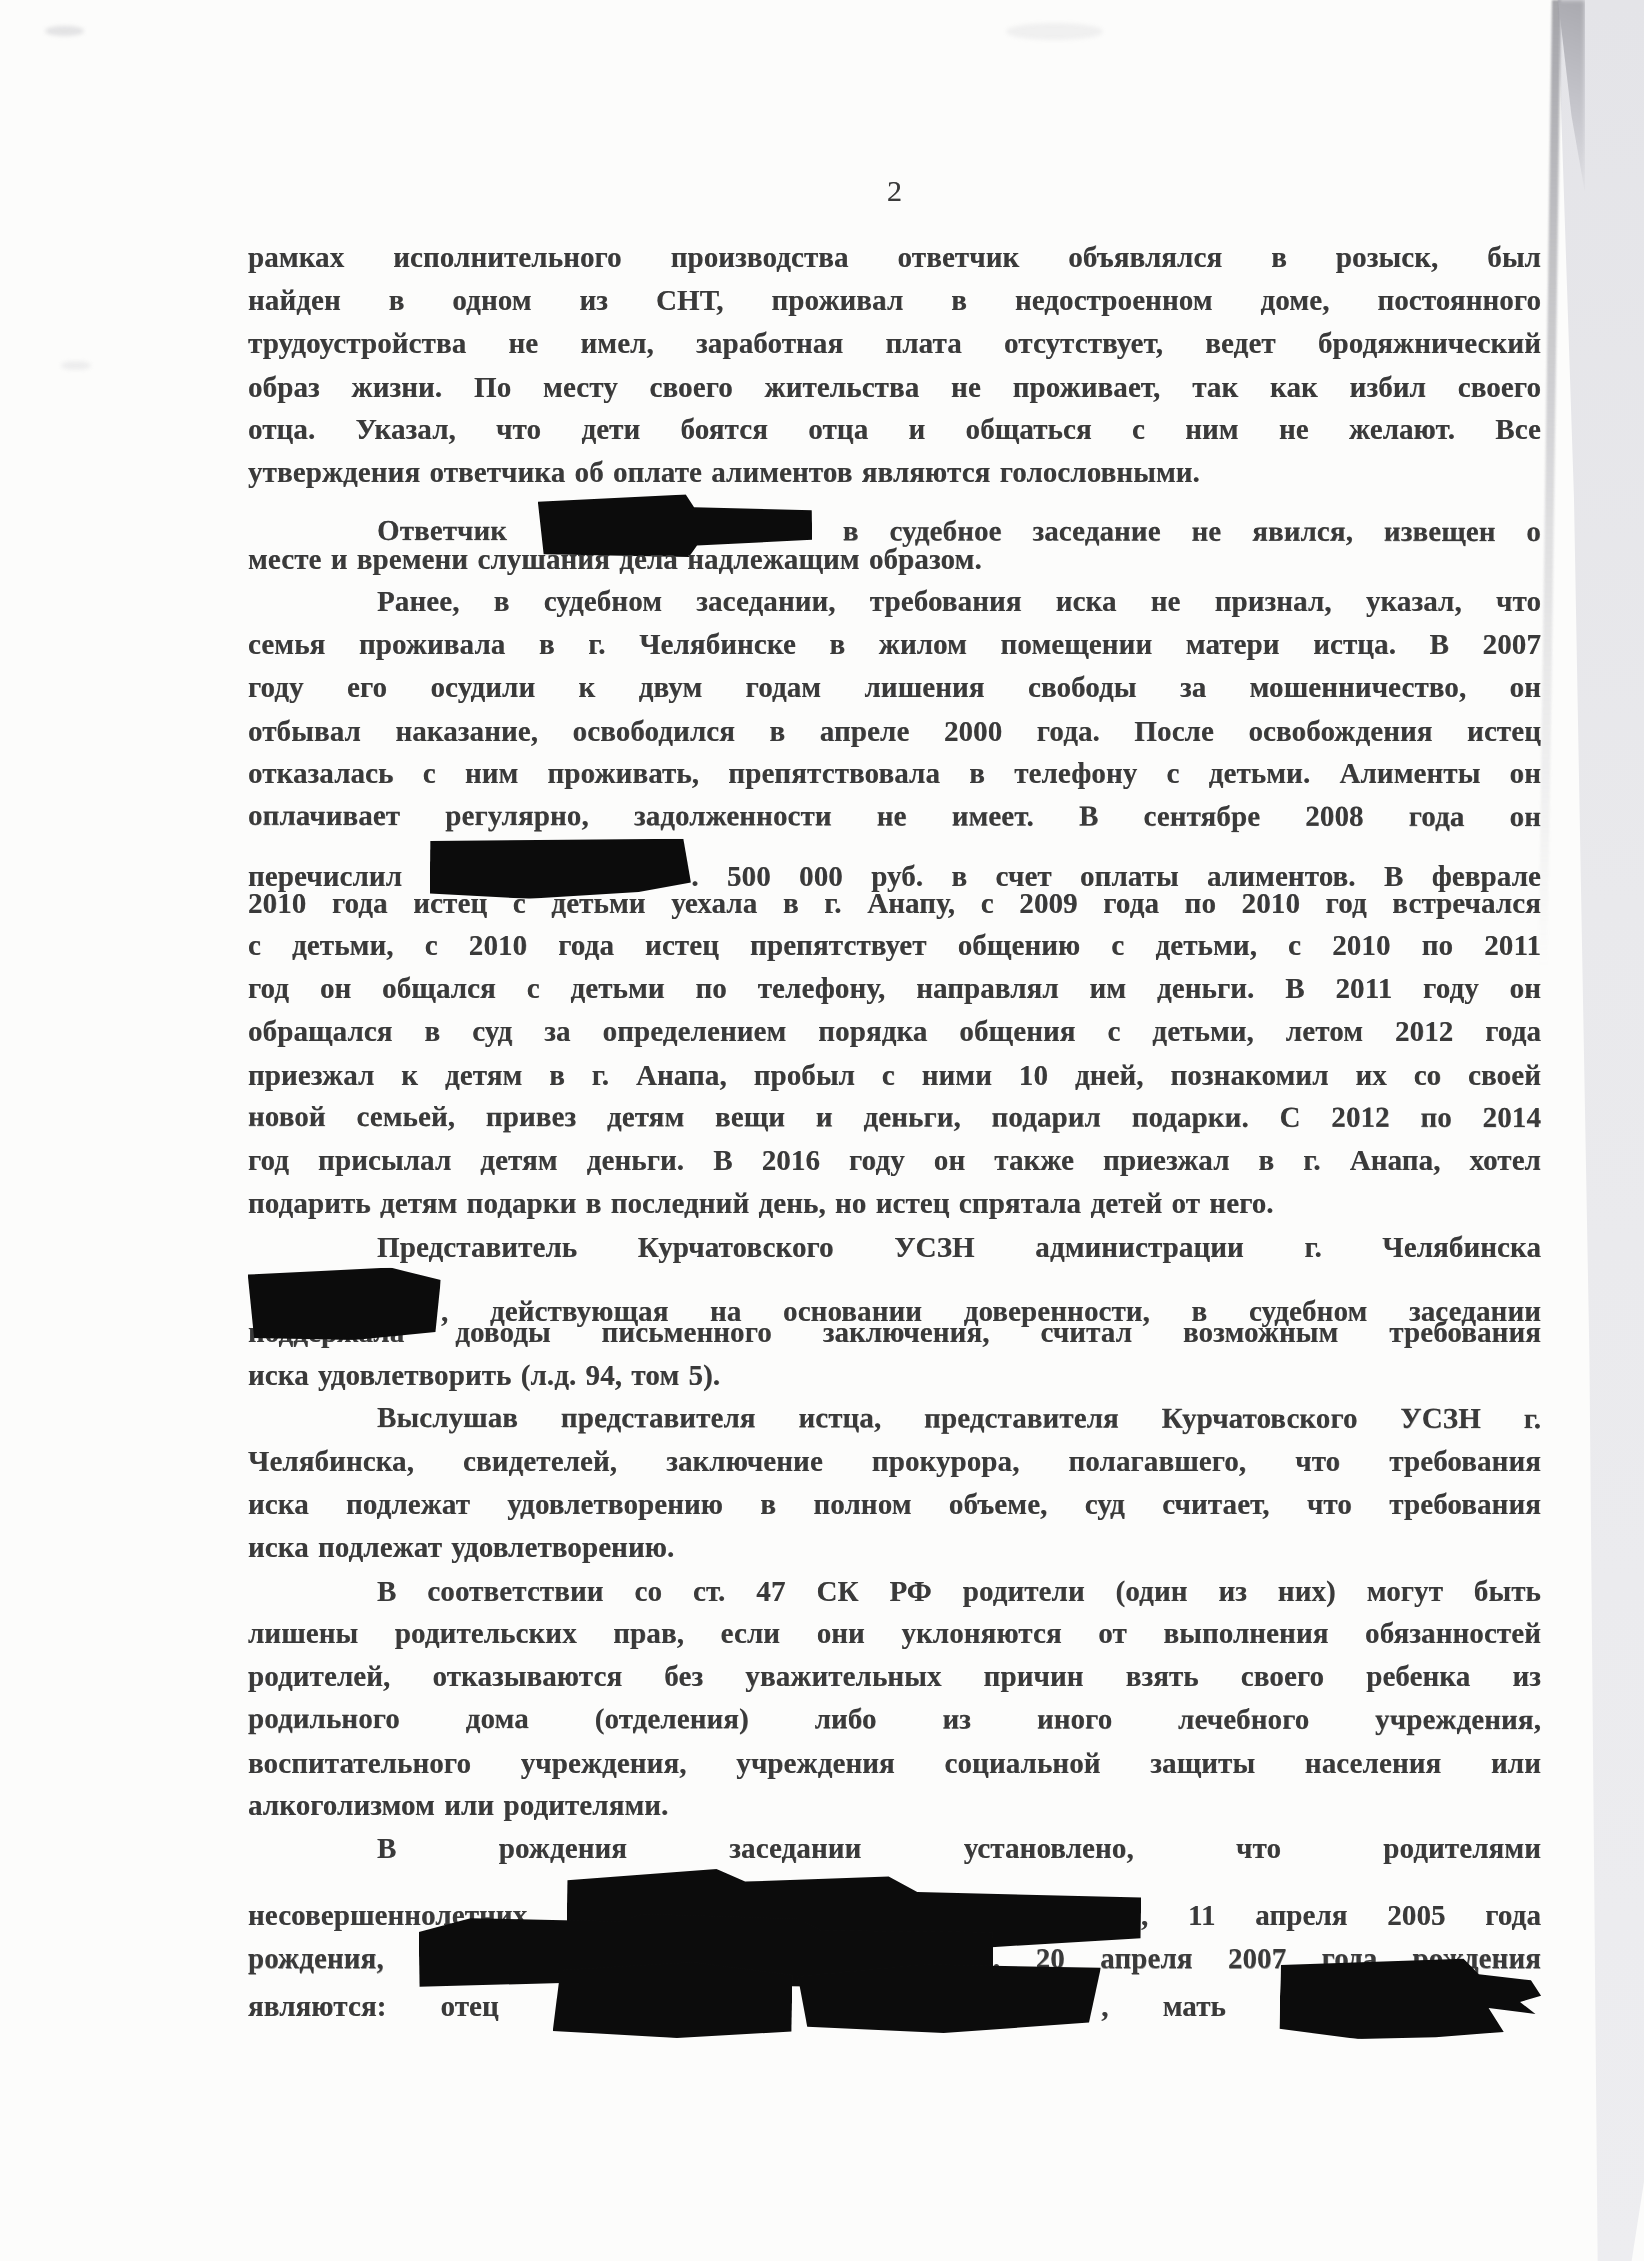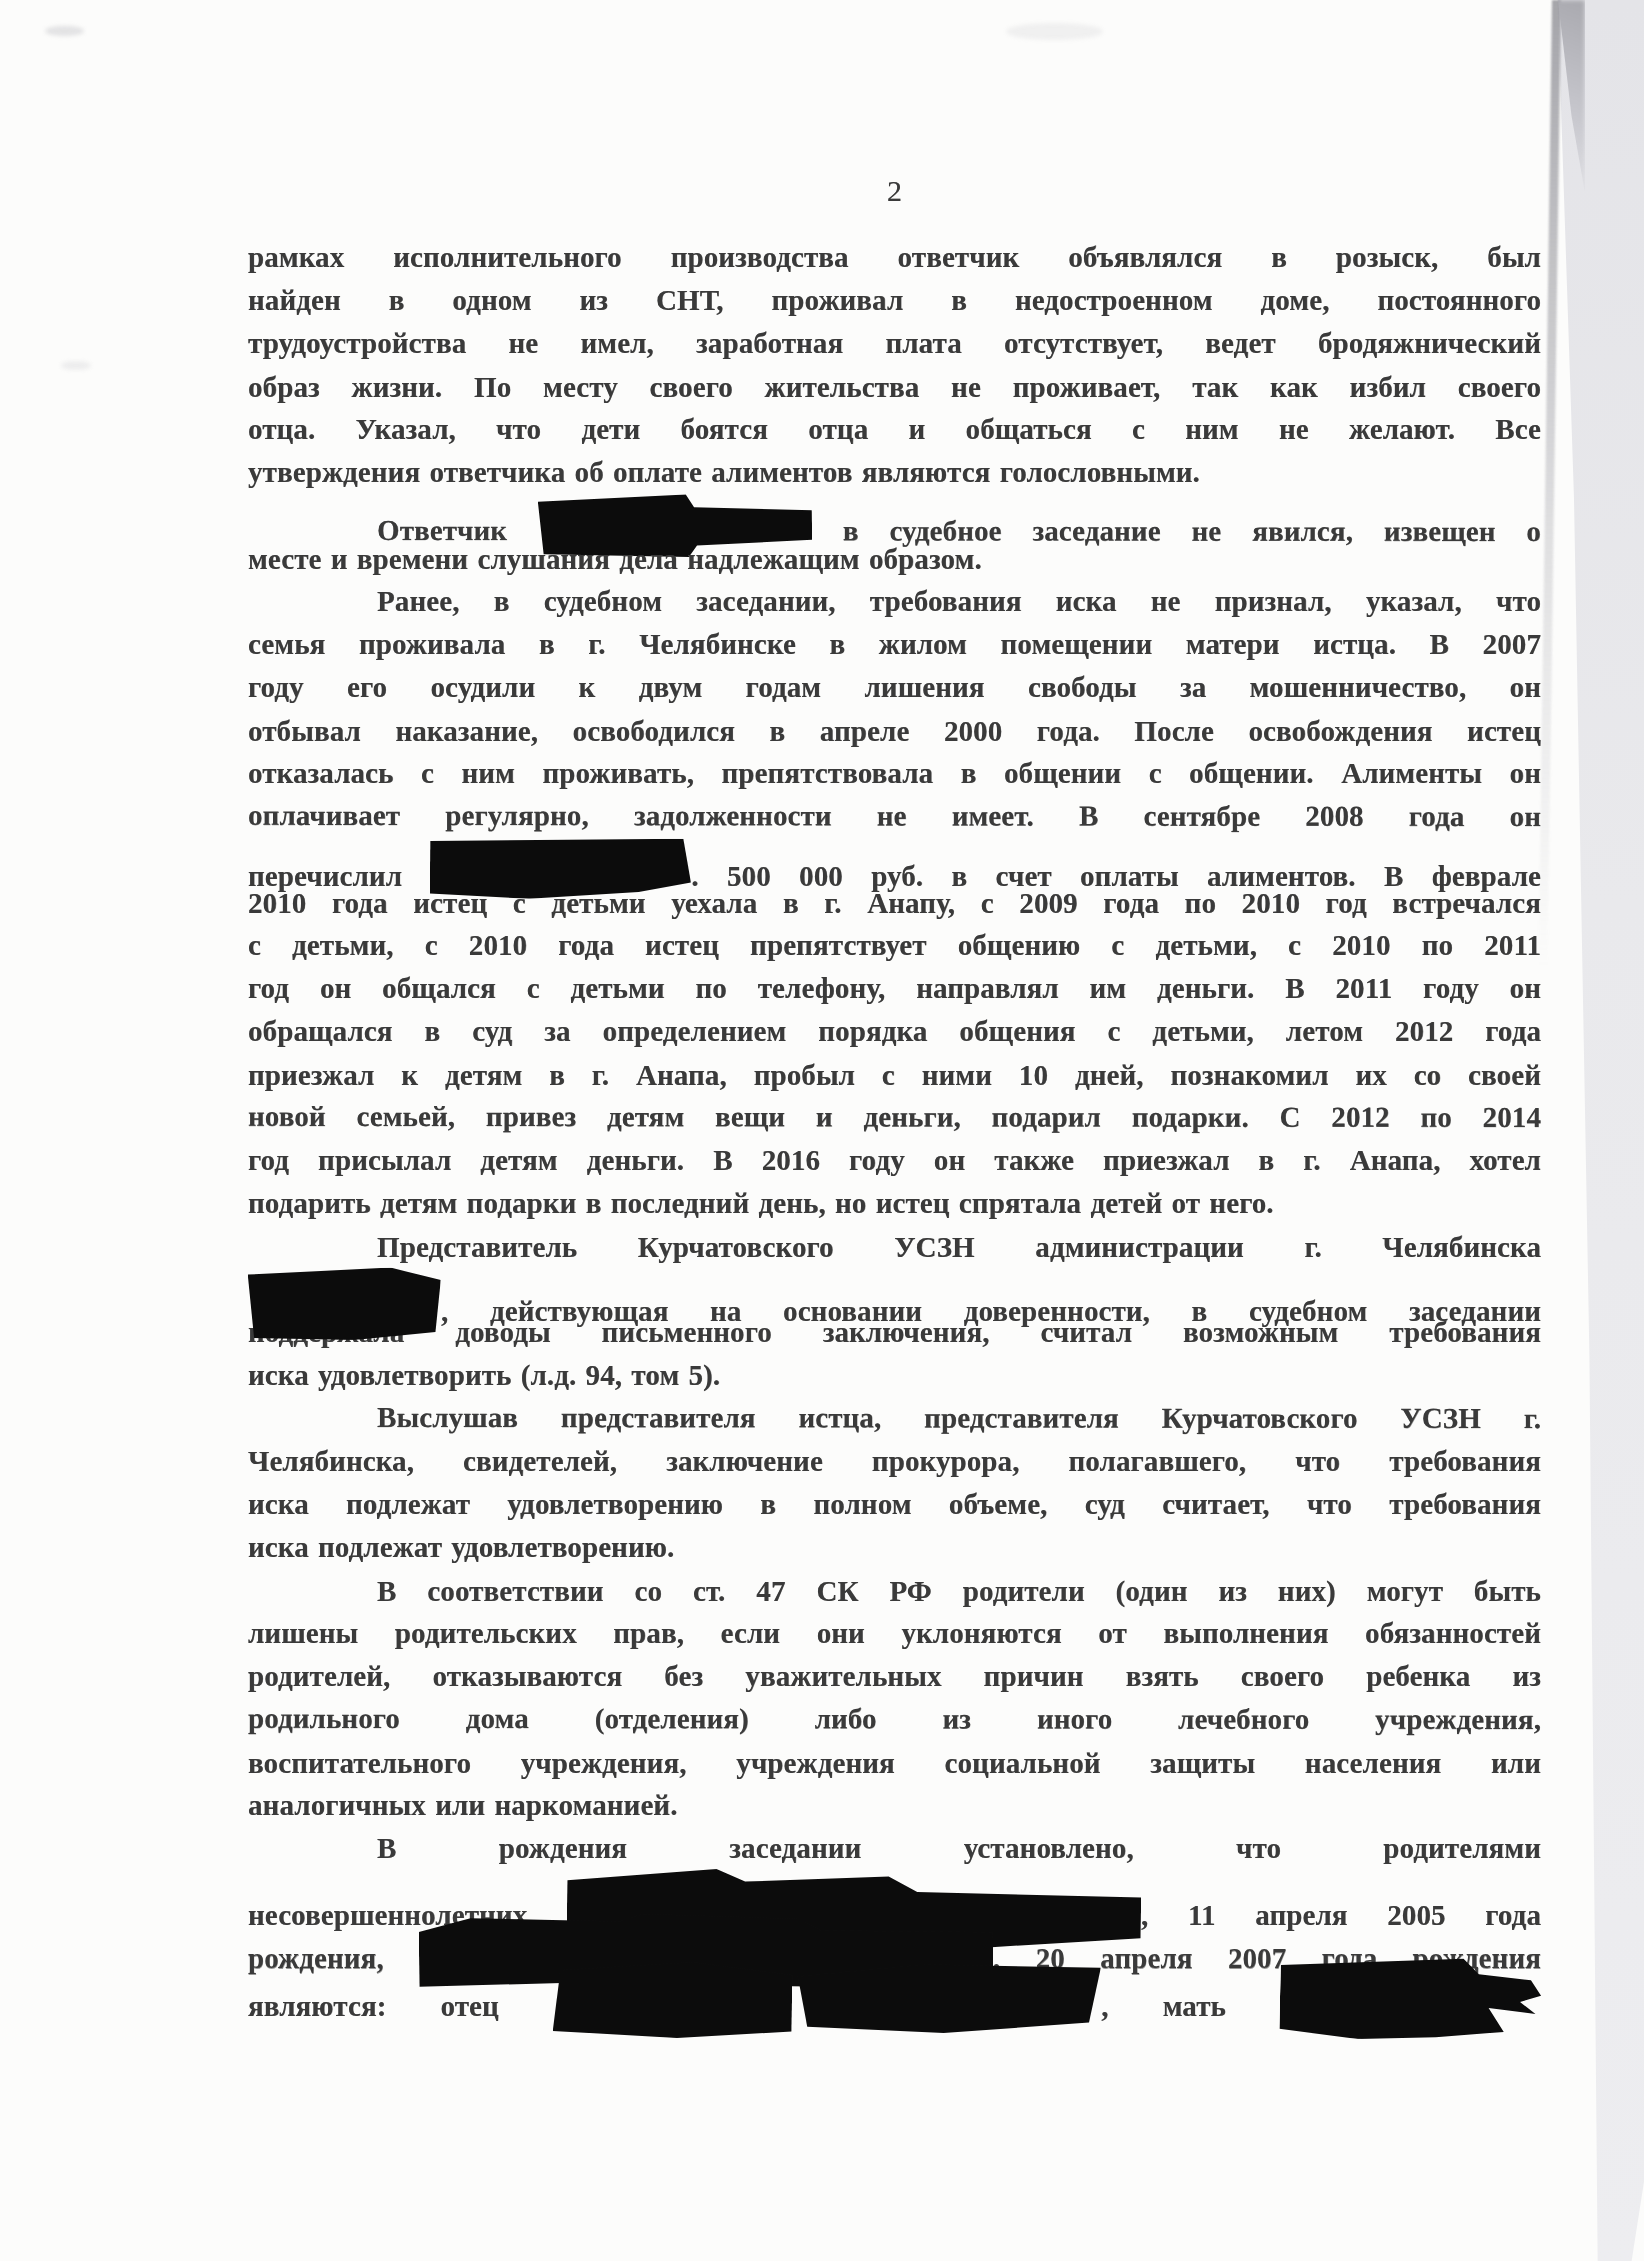--- a/index.html
+++ b/index.html
@@ -94,21 +94,21 @@
       <div class="line">трудоустройства не имел, заработная плата отсутствует, ведет бродяжнический</div>
       <div class="line">образ жизни. По месту своего жительства не проживает, так как избил своего</div>
       <div class="line">отца. Указал, что дети боятся отца и общаться с ним не желают. Все</div>
       <div class="line end">утверждения ответчика об оплате алиментов являются голословными.</div>
       <div class="line ind">Ответчик <span class="redact s1" style="width: 274px; height: 64px; vertical-align: -17px; transform: rotate(-0.4deg);"></span> в судебное заседание не явился, извещен о</div>
       <div class="line end">месте и времени слушания дела надлежащим образом.</div>
       <div class="line ind">Ранее, в судебном заседании, требования иска не признал, указал, что</div>
       <div class="line">семья проживала в г. Челябинске в жилом помещении матери истца. В 2007</div>
       <div class="line">году его осудили к двум годам лишения свободы за мошенничество, он</div>
       <div class="line">отбывал наказание, освободился в апреле 2000 года. После освобождения истец</div>
-      <div class="line">отказалась с ним проживать, препятствовала в общении с общении. Алименты он</div>
+      <div class="line">отказалась с ним проживать, препятствовала в телефону с детьми. Алименты он</div>
       <div class="line">оплачивает регулярно, задолженности не имеет. В сентябре 2008 года он</div>
       <div class="line">перечислил <span class="redact s2" style="width: 261px; height: 61px; vertical-align: -13px; transform: rotate(0.3deg);"></span>. 500 000 руб. в счет оплаты алиментов. В феврале</div>
       <div class="line">2010 года истец с детьми уехала в г. Анапу, с 2009 года по 2010 год встречался</div>
       <div class="line">с детьми, с 2010 года истец препятствует общению с детьми, с 2010 по 2011</div>
       <div class="line">год он общался с детьми по телефону, направлял им деньги. В 2011 году он</div>
       <div class="line">обращался в суд за определением порядка общения с детьми, летом 2012 года</div>
       <div class="line">приезжал к детям в г. Анапа, пробыл с ними 10 дней, познакомил их со своей</div>
       <div class="line">новой семьей, привез детям вещи и деньги, подарил подарки. С 2012 по 2014</div>
       <div class="line">год присылал детям деньги. В 2016 году он также приезжал в г. Анапа, хотел</div>
       <div class="line end">подарить детям подарки в последний день, но истец спрятала детей от него.</div>
@@ -118,20 +118,20 @@
       <div class="line end">иска удовлетворить (л.д. 94, том 5).</div>
       <div class="line ind">Выслушав представителя истца, представителя Курчатовского УСЗН г.</div>
       <div class="line">Челябинска, свидетелей, заключение прокурора, полагавшего, что требования</div>
       <div class="line">иска подлежат удовлетворению в полном объеме, суд считает, что требования</div>
       <div class="line end">иска подлежат удовлетворению.</div>
       <div class="line ind">В соответствии со ст. 47 СК РФ родители (один из них) могут быть</div>
       <div class="line">лишены родительских прав, если они уклоняются от выполнения обязанностей</div>
       <div class="line">родителей, отказываются без уважительных причин взять своего ребенка из</div>
       <div class="line">родильного дома (отделения) либо из иного лечебного учреждения,</div>
       <div class="line">воспитательного учреждения, учреждения социальной защиты населения или</div>
-      <div class="line end">аналогичных или наркоманией.</div>
+      <div class="line end">алкоголизмом или родителями.</div>
       <div class="line ind">В рождения заседании установлено, что родителями</div>
       <div class="line">несовершеннолетних <span class="redact s4" style="width: 574px; height: 77px; vertical-align: -22px; transform: rotate(0.4deg);"></span>, 11 апреля 2005 года</div>
       <div class="line">рождения, <span class="redact s5" style="width: 574px; height: 74px; vertical-align: -19.3px; transform: rotate(-0.4deg);"></span>, 20 апреля 2007 года рождения</div>
       <div class="line">являются: отец <span class="redact s6" style="width: 239px; height: 76px; vertical-align: -22px; transform: rotate(0.5deg);"></span><span class="redact s7" style="width: 303px; height: 70px; vertical-align: -17px; margin-left: 6.4px; transform: rotate(-0.3deg);"></span>, мать <span class="redact s8" style="width: 261px; height: 84px; vertical-align: -24.5px; transform: rotate(1.2deg);"></span></div>
     </div>
 </div>
 
 
 </body></html>

